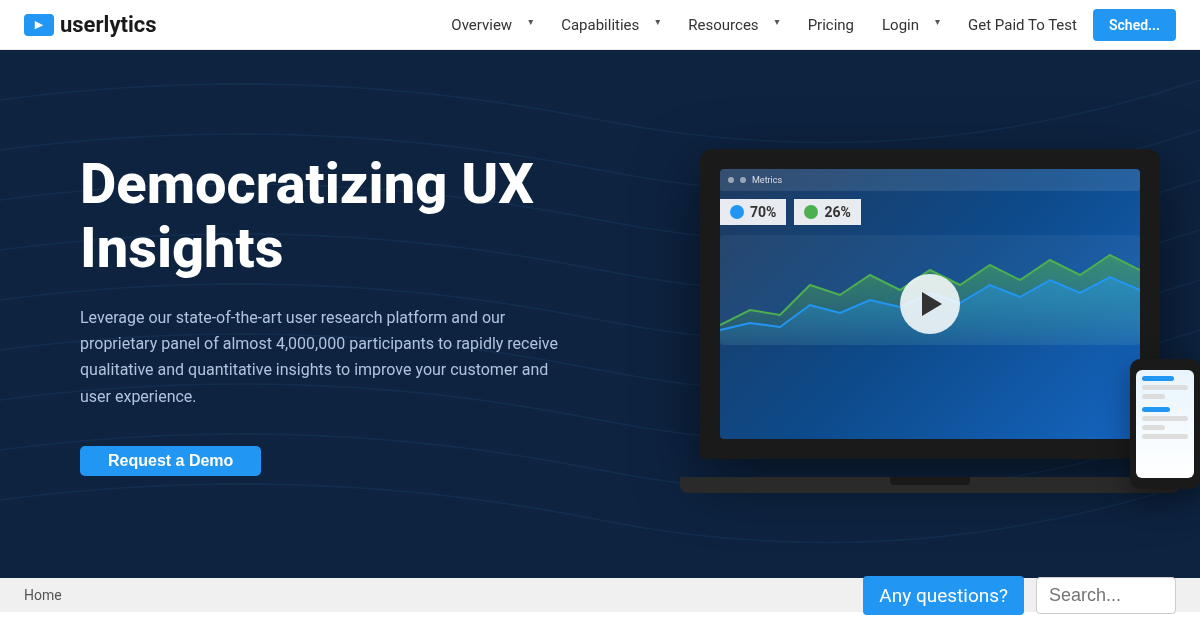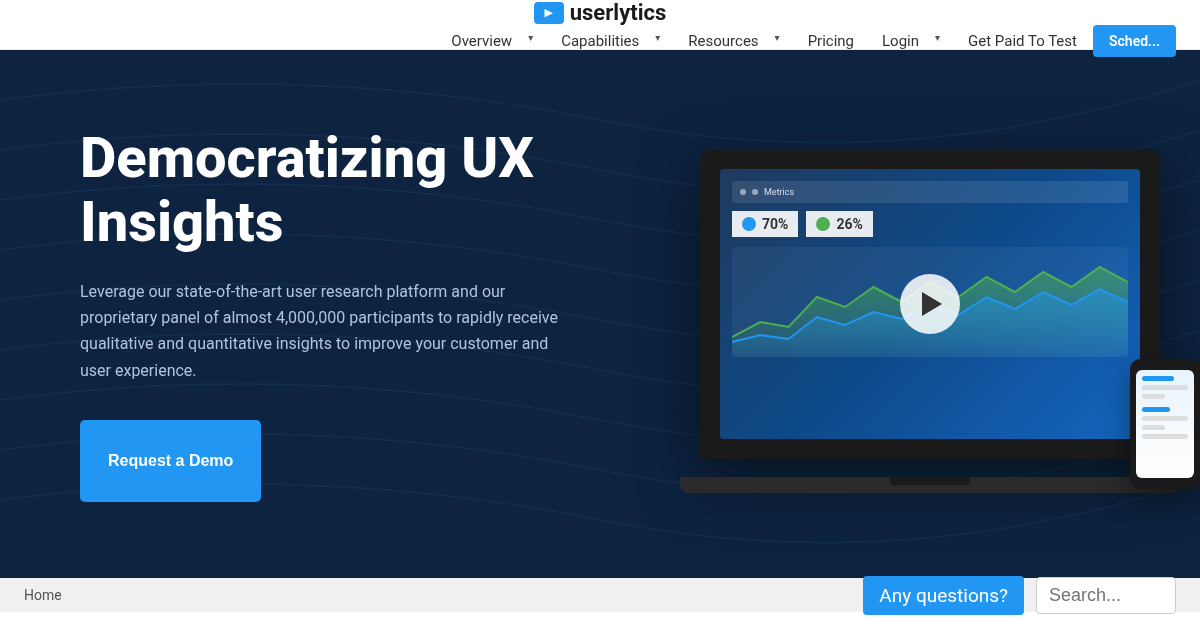--- a/index.html
+++ b/index.html
@@ -8,21 +8,20 @@
     
     .navbar {
       background: #fff;
       height: 50px;
       display: flex;
       align-items: center;
       padding: 0 24px;
       border-bottom: 1px solid #e8e8e8;
       position: relative;
       z-index: 10;
-      flex-direction: column;
     }
     .logo {
       display: flex;
       align-items: center;
       gap: 6px;
       text-decoration: none;
     }
     .logo-text {
       font-size: 22px;
       font-weight: 700;
@@ -101,21 +100,21 @@
     .hero-subtitle {
       font-size: 16px;
       color: #b0c4de;
       line-height: 1.65;
       margin-bottom: 36px;
       max-width: 520px;
     }
     .hero-btn {
       background: #2196f3;
       color: white;
-      padding: 32px 28px;
+      padding: 6px 28px;
       border-radius: 5px;
       font-size: 16px;
       font-weight: 600;
       cursor: pointer;
       border: none;
       display: inline-block;
     }
 
     
     .hero-image {
@@ -142,21 +141,20 @@
     }
     .laptop-screen {
       width: 420px;
       height: 270px;
       background: linear-gradient(135deg, #1e3a5f 0%, #0d4a8a 50%, #1565c0 100%);
       border-radius: 4px;
       overflow: hidden;
       position: relative;
     }
     .screen-content {
-      padding: 12px;
       height: 100%;
     }
     .screen-header {
       background: rgba(255,255,255,0.1);
       height: 22px;
       border-radius: 3px;
       margin-bottom: 8px;
       display: flex;
       align-items: center;
       padding: 0 8px;

